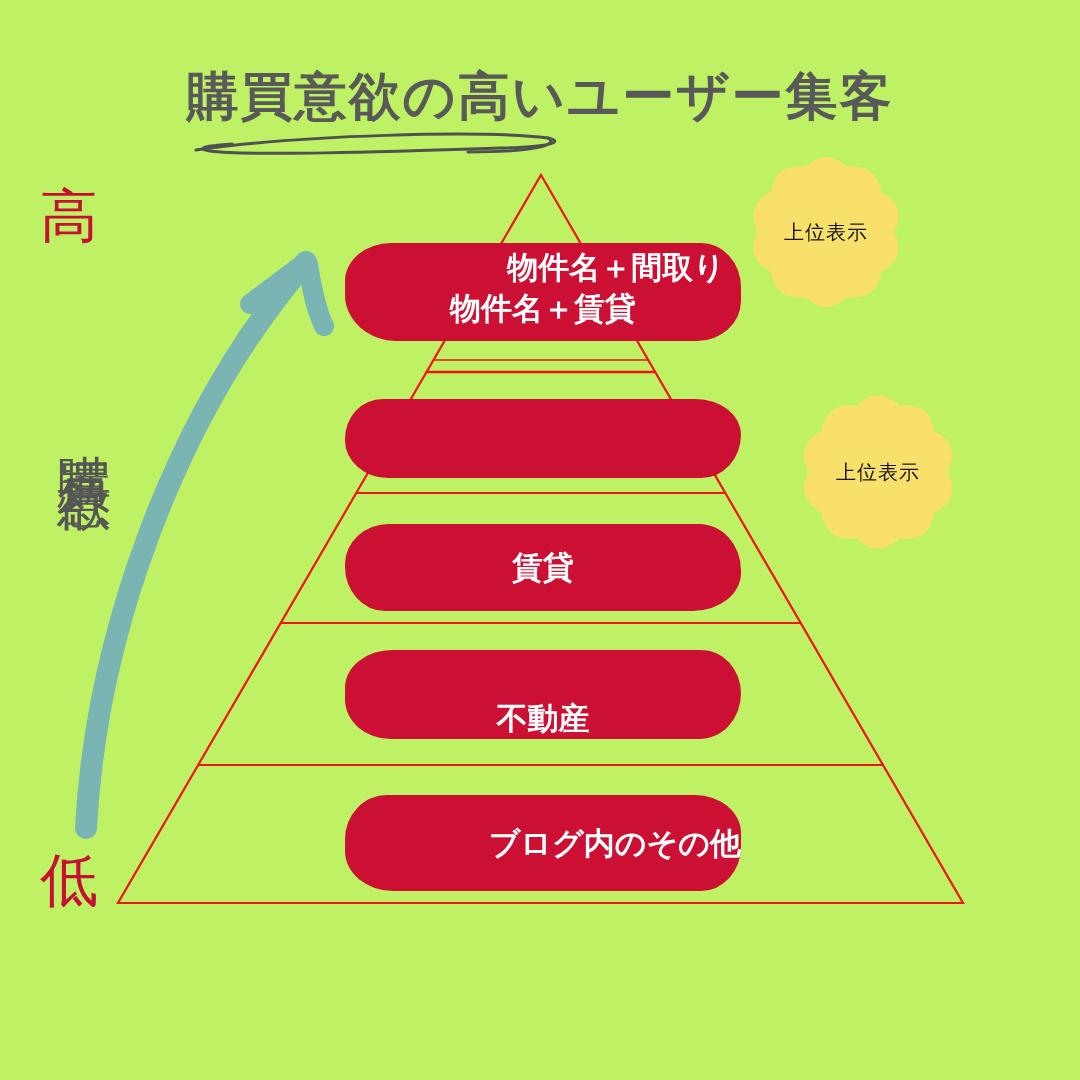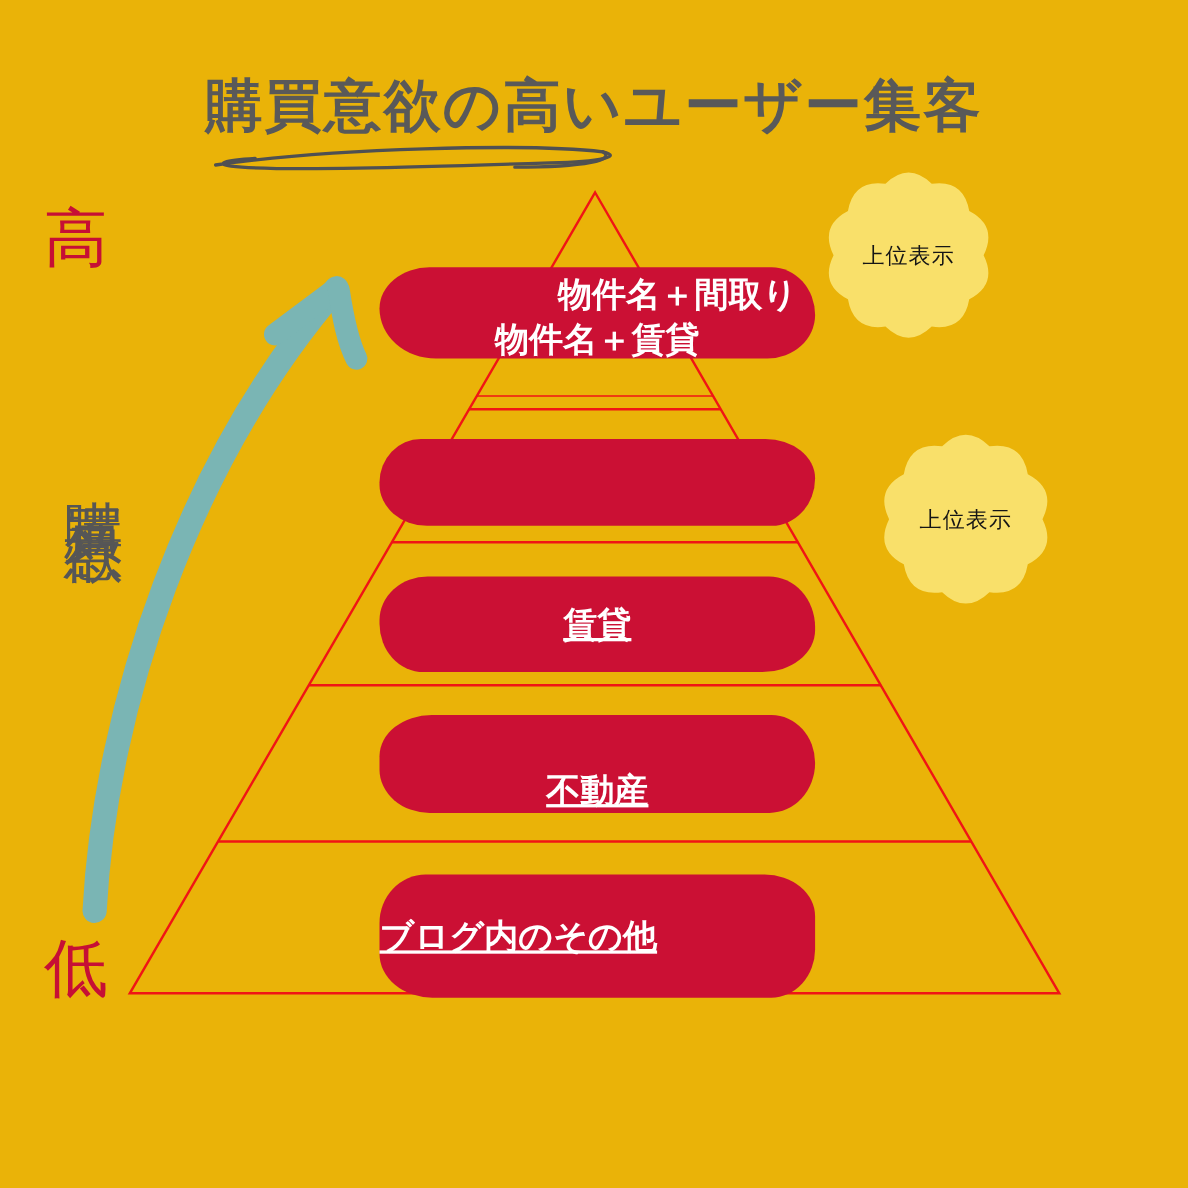--- a/index.html
+++ b/index.html
@@ -1,17 +1,17 @@
 <!DOCTYPE html>
 <html><head>
 <meta charset="utf-8">
 <style>
   html,body{margin:0;padding:0;background:#ffffff;}
   .canvas{
-    position:relative;width:1080px;height:1080px;background:#eab308;
+    position:relative;width:1080px;height:1080px;background:#bef264;
     overflow:hidden;font-family:"Liberation Sans",sans-serif;
   }
   
   .title{
     position:absolute;left:0;top:62px;width:1080px;text-align:center;
     font-size:52px;font-weight:900;letter-spacing:2px;color:#595959;
   }
   .swoosh{position:absolute;left:0;top:0;}
   
   .axis-high,.axis-low{
@@ -24,36 +24,36 @@
     writing-mode:vertical-rl;text-orientation:upright;
     font-size:54px;font-weight:500;letter-spacing:9px;color:#565656;
   }
   
   .pyramid-svg,.arrow-svg{position:absolute;left:0;top:0;pointer-events:none;}
   
   .blob{
     position:absolute;left:345px;width:396px;background:#cb1034;color:#ffffff;
     font-weight:bold;box-sizing:border-box;
   }
-  .blob-1{top:243px;height:83px;padding:4px 16px 0 16px;
+  .blob-1{top:243px;height:98px;padding:4px 16px 0 16px;
     border-radius:46px 40px 44px 52px / 38px 44px 40px 46px;}
   .blob-2{top:399px;height:79px;padding:3px 16px 0 16px;
     border-radius:40px 48px 42px 46px / 42px 38px 46px 40px;}
   .blob-3{top:524px;height:87px;display:flex;align-items:center;justify-content:center;
     border-radius:44px 42px 48px 40px / 40px 46px 38px 44px;}
   .blob-4{top:650px;height:89px;display:flex;align-items:flex-end;justify-content:center;
     border-radius:48px 40px 42px 46px / 38px 44px 46px 40px;}
-  .blob-5{top:795px;height:112px;display:flex;flex-direction:column;
-    align-items:flex-start;justify-content:center;
+  .blob-5{top:795px;height:96px;display:flex;flex-direction:column;
+    align-items:flex-end;justify-content:center;
     border-radius:42px 46px 40px 48px / 44px 38px 44px 40px;}
   .blob-line{font-size:31px;line-height:41px;white-space:nowrap;}
   .blob-2 .blob-line{line-height:38px;}
   .line-right{text-align:right;}
   .line-left{text-align:center;}
-  .line-center{text-align:center;text-decoration:underline;}
+  .line-center{text-align:center;}
   
   .badge{position:absolute;display:flex;align-items:center;justify-content:center;}
   .badge-1{left:736px;top:142px;width:180px;height:180px;}
   .badge-2{left:786px;top:380px;width:184px;height:184px;}
   .badge svg{position:absolute;left:0;top:0;width:100%;height:100%;}
   .badge-label{position:relative;font-size:20px;font-weight:500;color:#151515;letter-spacing:1px;text-align:right;}
 </style>
 </head>
 <body>
 

